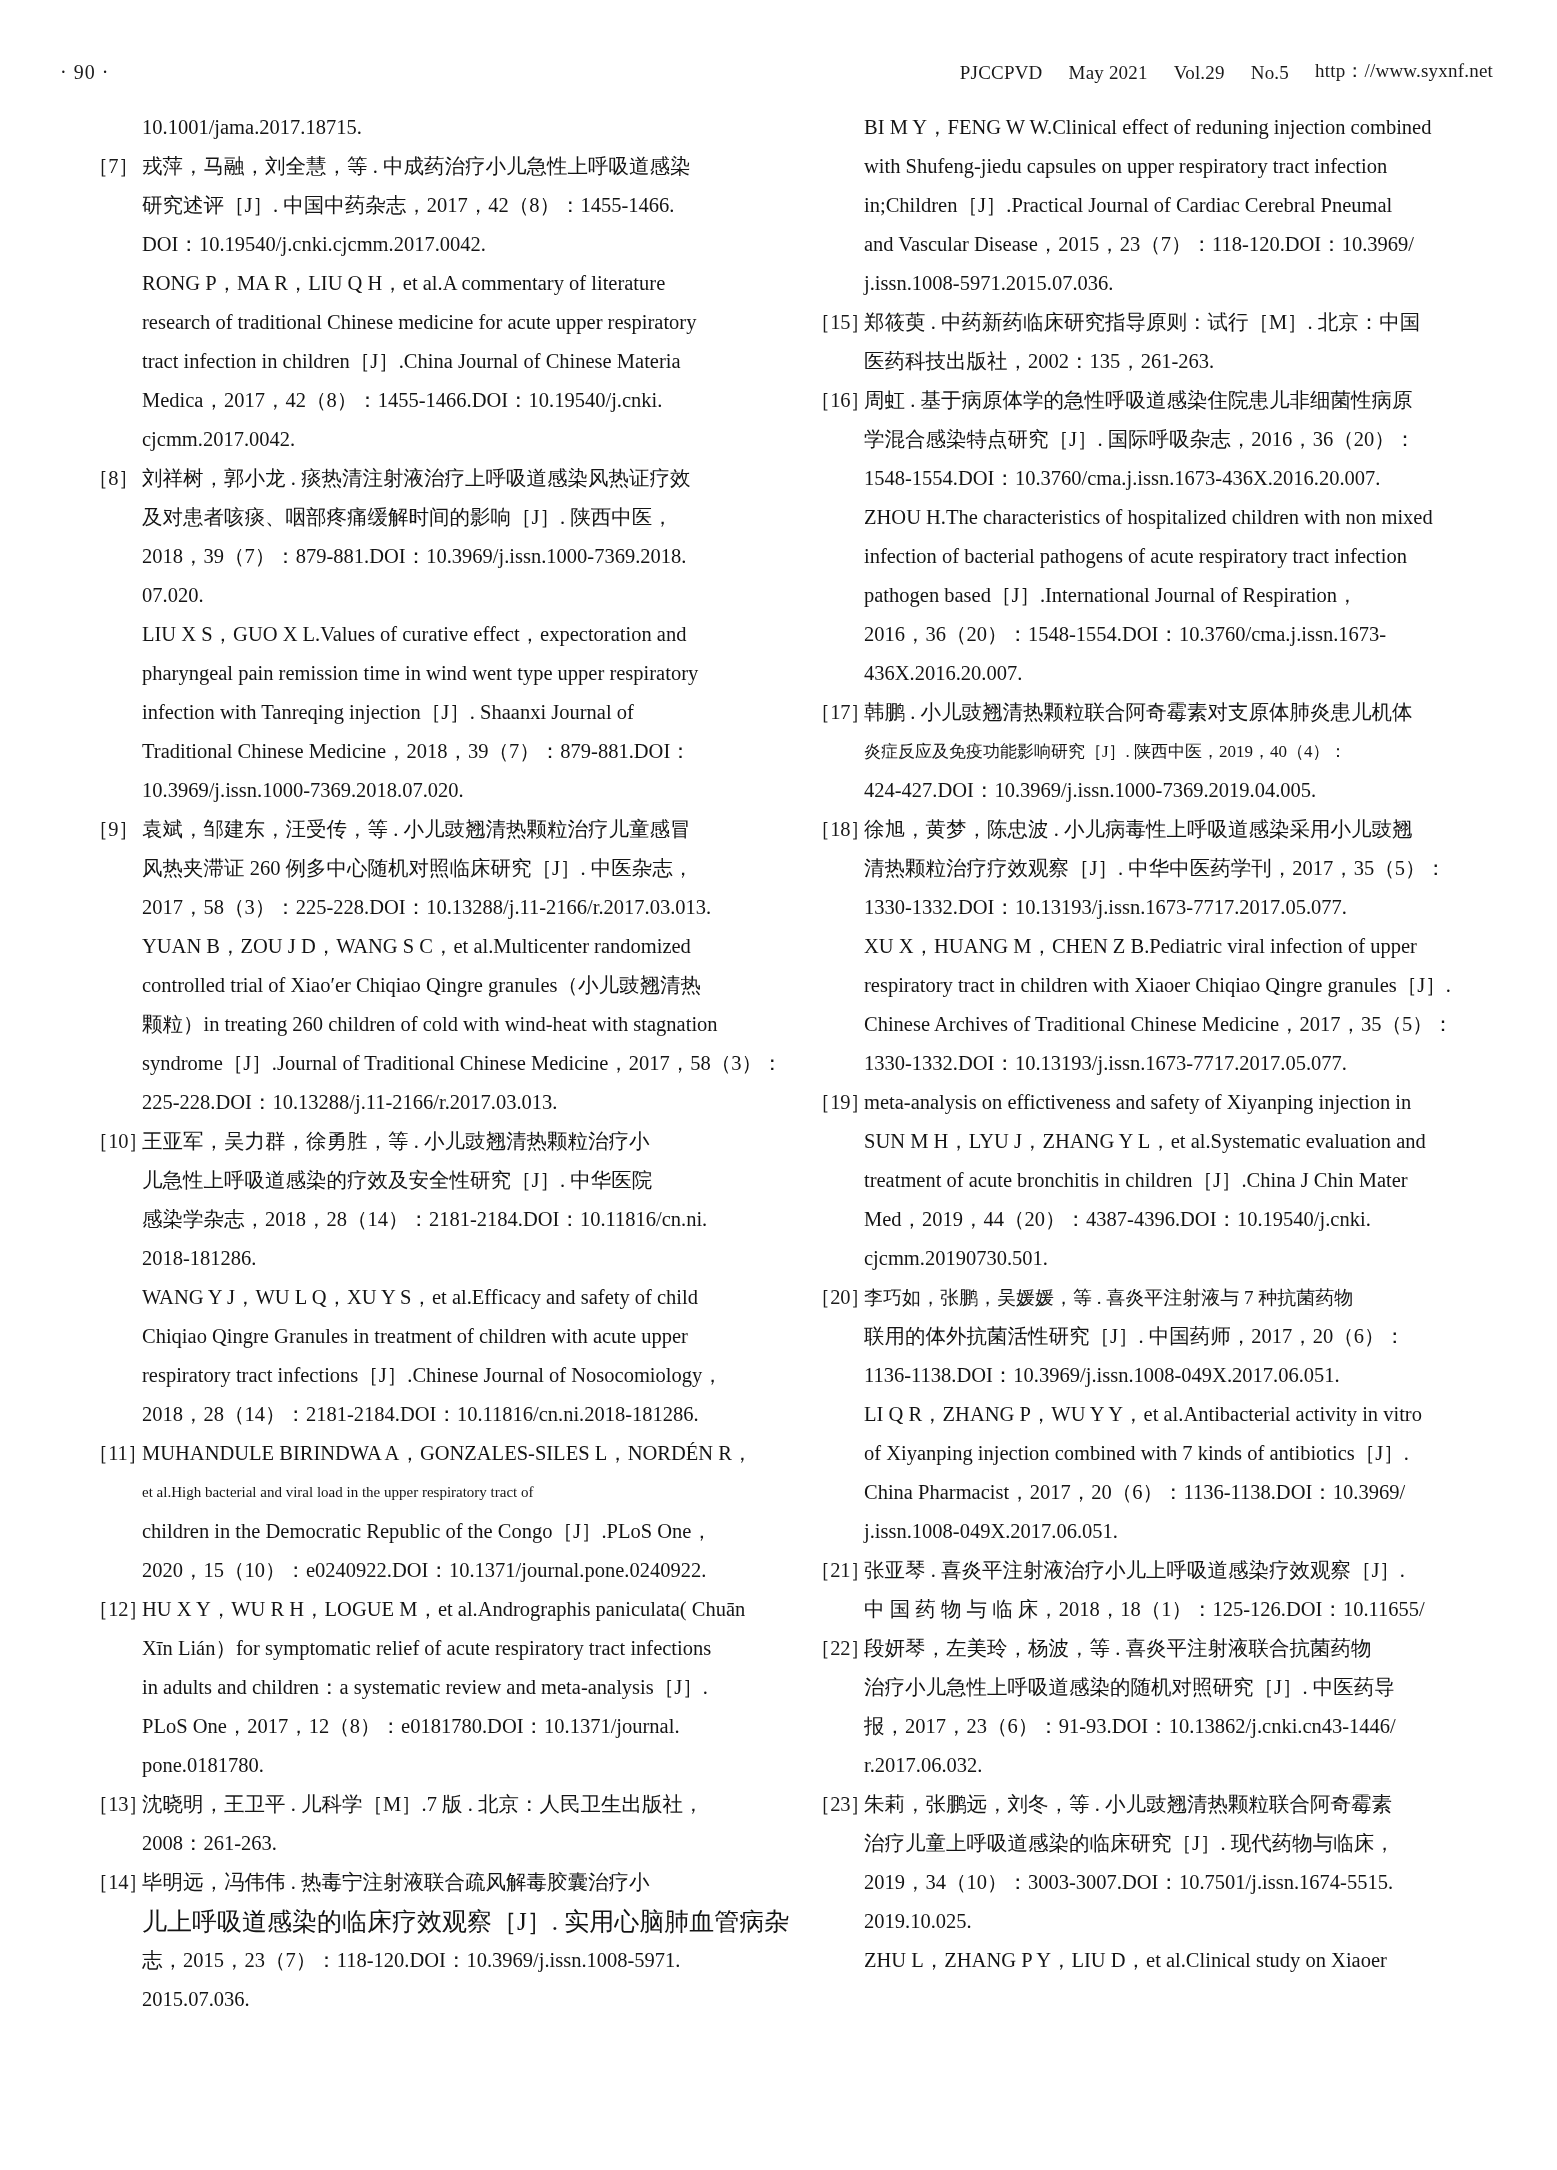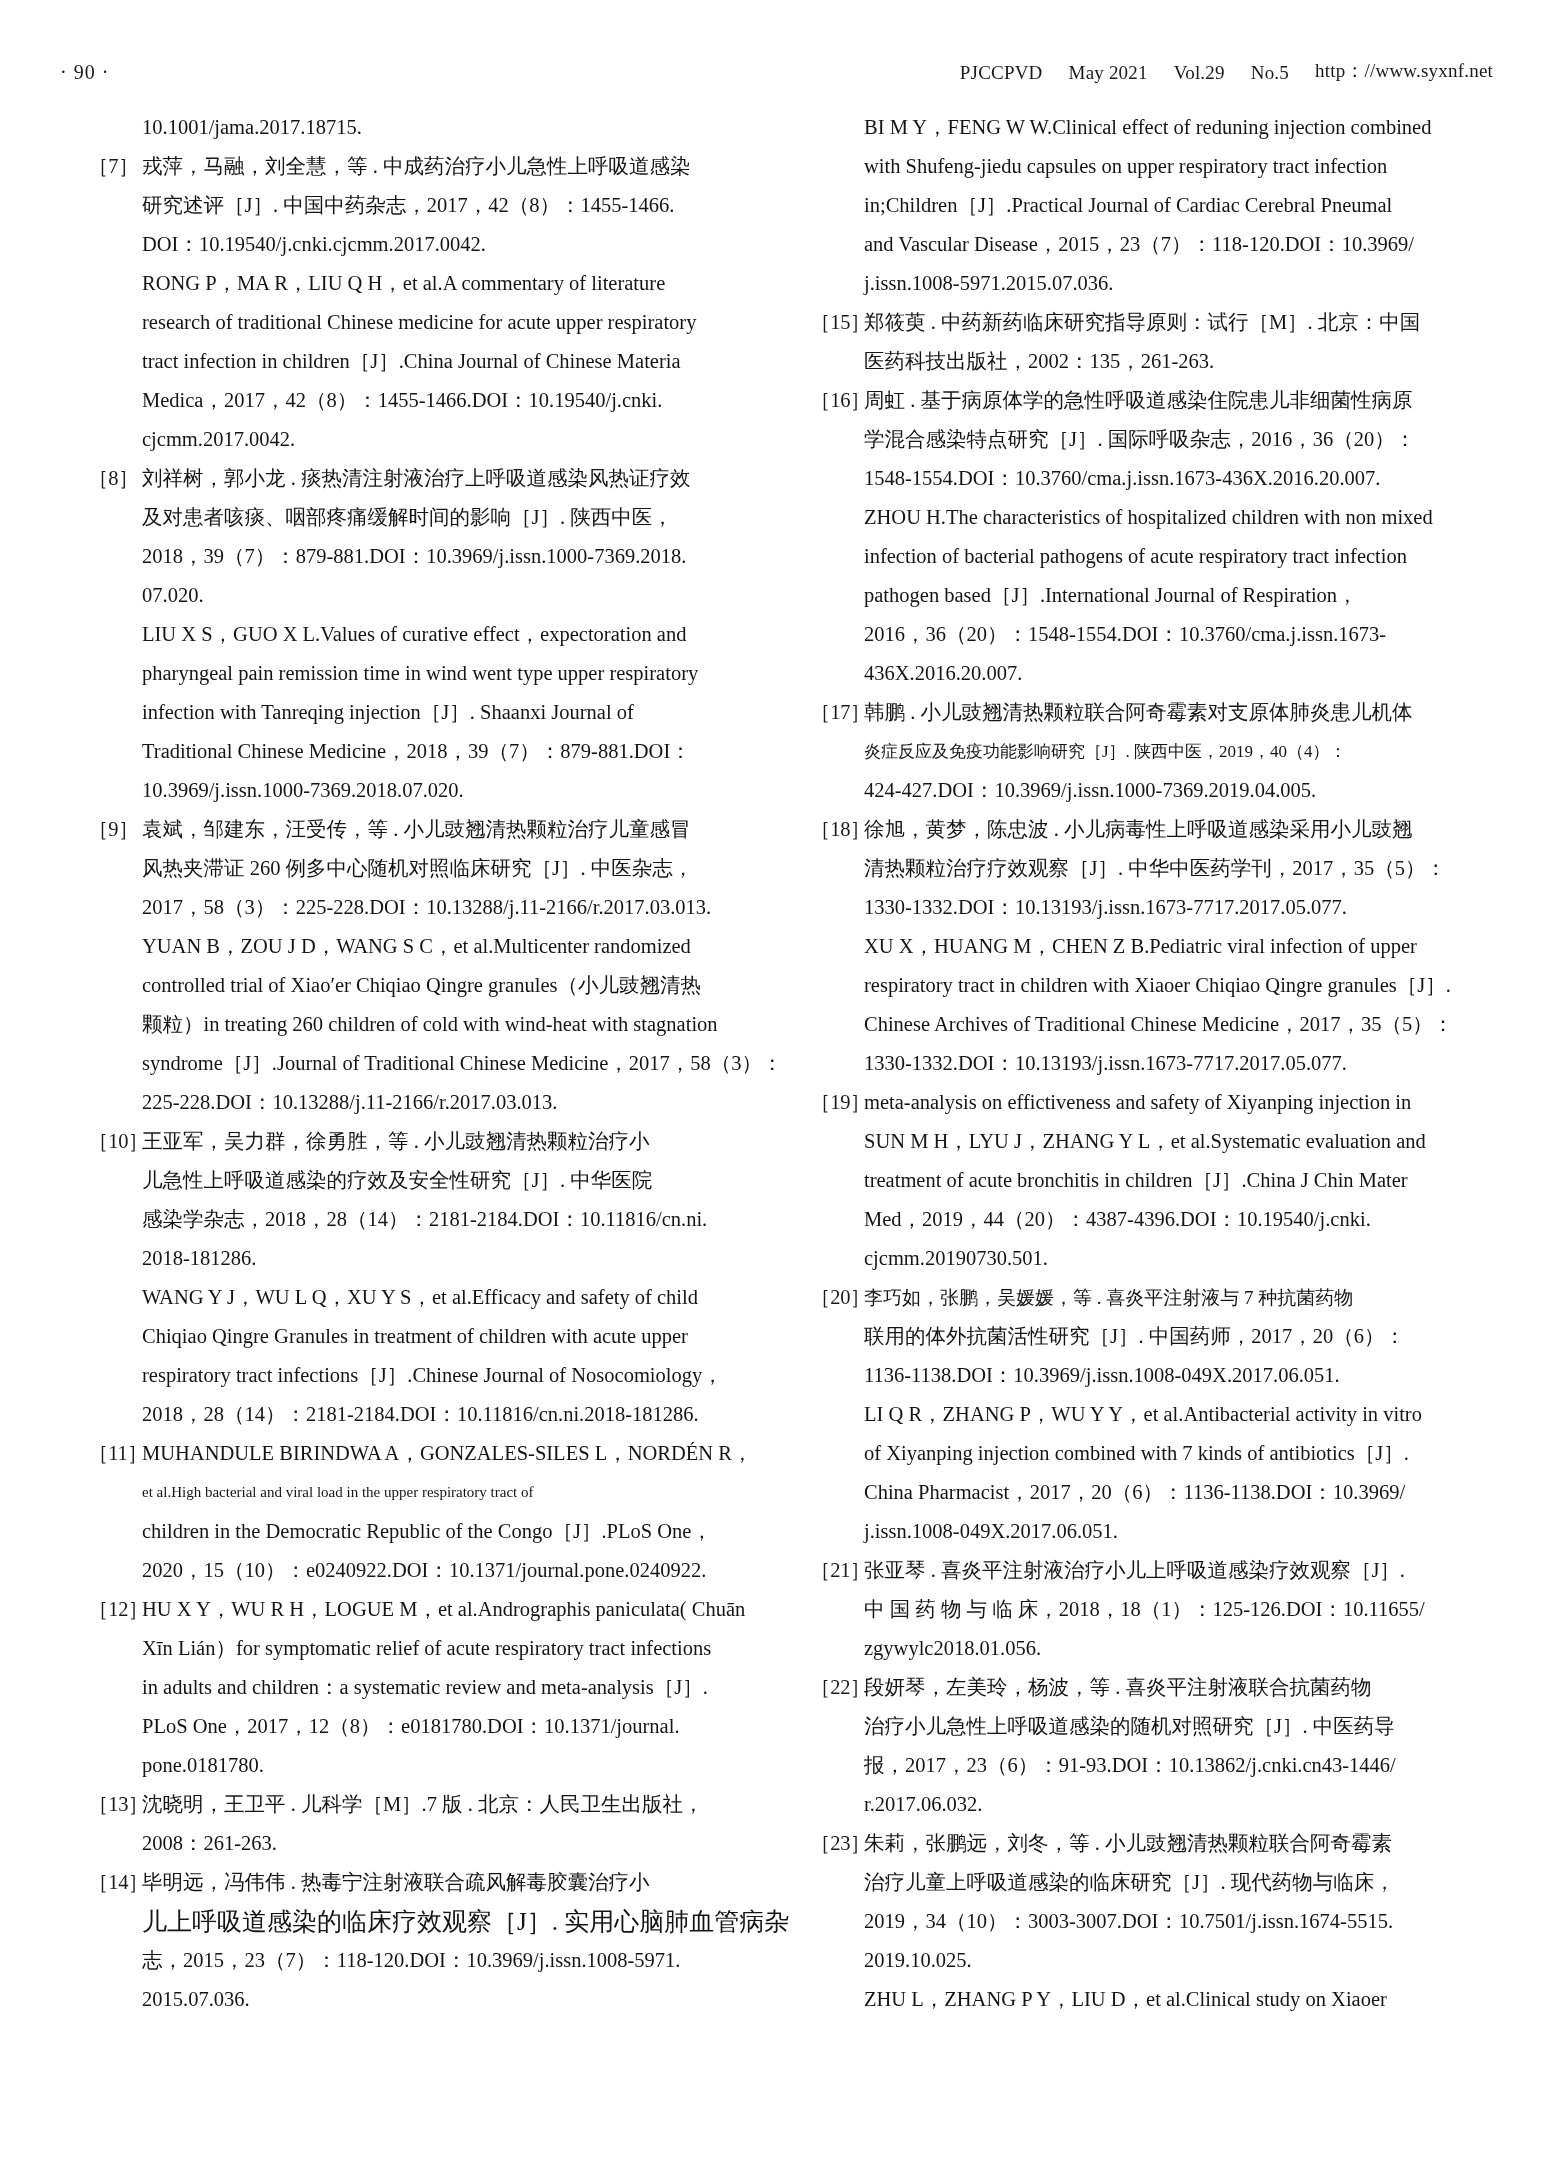--- a/index.html
+++ b/index.html
@@ -289,21 +289,20 @@
           <div class="line" style="font-size: 20.5px;">LI Q R，ZHANG P，WU Y Y，et al.Antibacterial activity in vitro</div>
           <div class="line" style="font-size: 20.5px;">of Xiyanping injection combined with 7 kinds of antibiotics［J］.</div>
           <div class="line" style="font-size: 20.5px;">China Pharmacist，2017，20（6）：1136-1138.DOI：10.3969/</div>
           <div class="line" style="font-size: 20.5px;">j.issn.1008-049X.2017.06.051.</div>
         </div>
         <div class="ref">
           <div class="ref-num">［21］</div>
           <div class="ref-body">
             <div class="line" style="font-size: 20.5px;">张亚琴 . 喜炎平注射液治疗小儿上呼吸道感染疗效观察［J］.</div>
             <div class="line" style="font-size: 20.5px;">中 国 药 物 与 临 床，2018，18（1）：125-126.DOI：10.11655/</div>
-            <div class="line" style="font-size: 20.5px;">zgywylc2018.01.056.</div>
           </div>
         </div>
         <div class="ref">
           <div class="ref-num">［22］</div>
           <div class="ref-body">
             <div class="line" style="font-size: 20.5px;">段妍琴，左美玲，杨波，等 . 喜炎平注射液联合抗菌药物</div>
             <div class="line" style="font-size: 20.5px;">治疗小儿急性上呼吸道感染的随机对照研究［J］. 中医药导</div>
             <div class="line" style="font-size: 20.5px;">报，2017，23（6）：91-93.DOI：10.13862/j.cnki.cn43-1446/</div>
             <div class="line" style="font-size: 20.5px;">r.2017.06.032.</div>
           </div>

